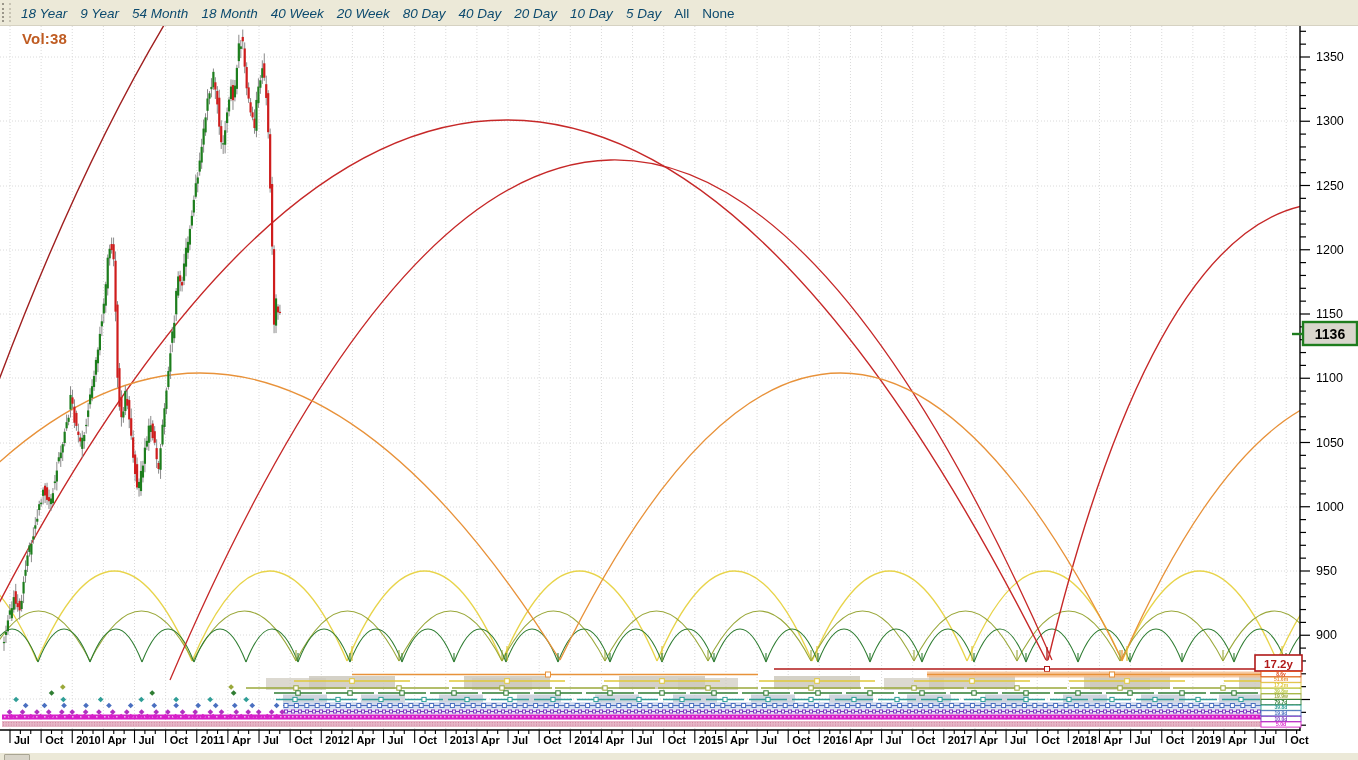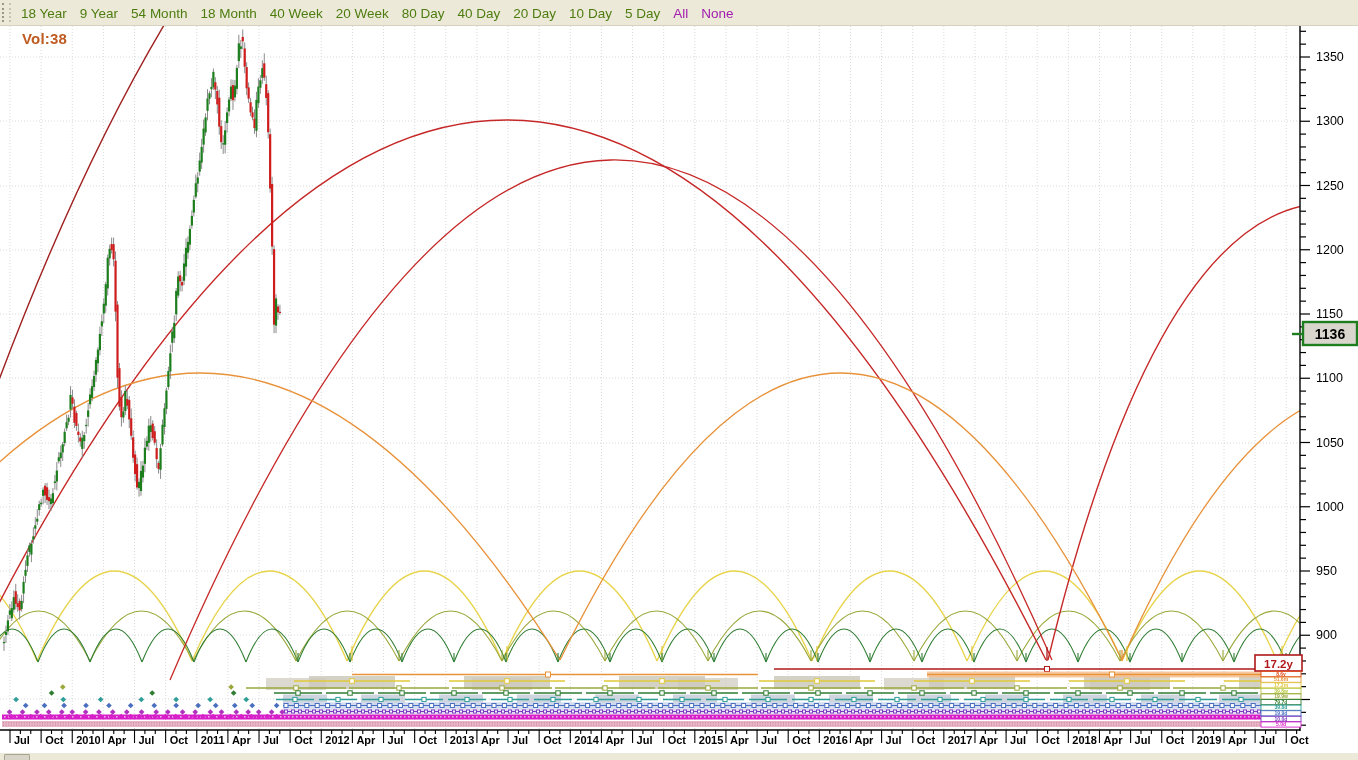--- a/index.html
+++ b/index.html
@@ -3,22 +3,22 @@
 <meta charset="utf-8">
 <style>
   html,body{margin:0;padding:0;background:#fff;}
   body{position:relative;width:1358px;height:760px;overflow:hidden;
        font-family:"Liberation Sans",sans-serif;}
   .toolbar{position:absolute;left:0;top:0;width:1358px;height:25px;
            background:#ece9d8;border-bottom:1px solid #d6d2c2;
            display:flex;align-items:center;white-space:nowrap;z-index:5;}
   .grip{width:5px;height:19px;margin-left:2px;margin-right:10px;
         border-left:2px dotted #9a968a;border-right:2px dotted #c8c4b4;}
-  .tb-item{font-size:13.5px;color:#4d7c0f;margin-right:13px;cursor:default;}
-  .tb-item.plain{font-style:normal;color:#a21caf;}
+  .tb-item{font-size:13.5px;font-style:italic;color:#0c4a6e;margin-right:13px;cursor:default;}
+  .tb-item.plain{font-style:normal;color:#0c4a6e;}
   .vol{position:absolute;left:22px;top:30px;font-size:15px;font-weight:bold;
        color:#bf5b21;z-index:4;letter-spacing:.2px;}
   #chart{position:absolute;left:0;top:0;z-index:1;}
   .hscroll{position:absolute;left:0;top:753px;width:1358px;height:7px;background:#ece9d8;z-index:3;}
   .hthumb{position:absolute;left:4px;top:1px;width:24px;height:5px;background:#d8d4c8;
           border:1px solid #a9a593;border-radius:1px;}
 </style>
 </head>
 <body>
 

